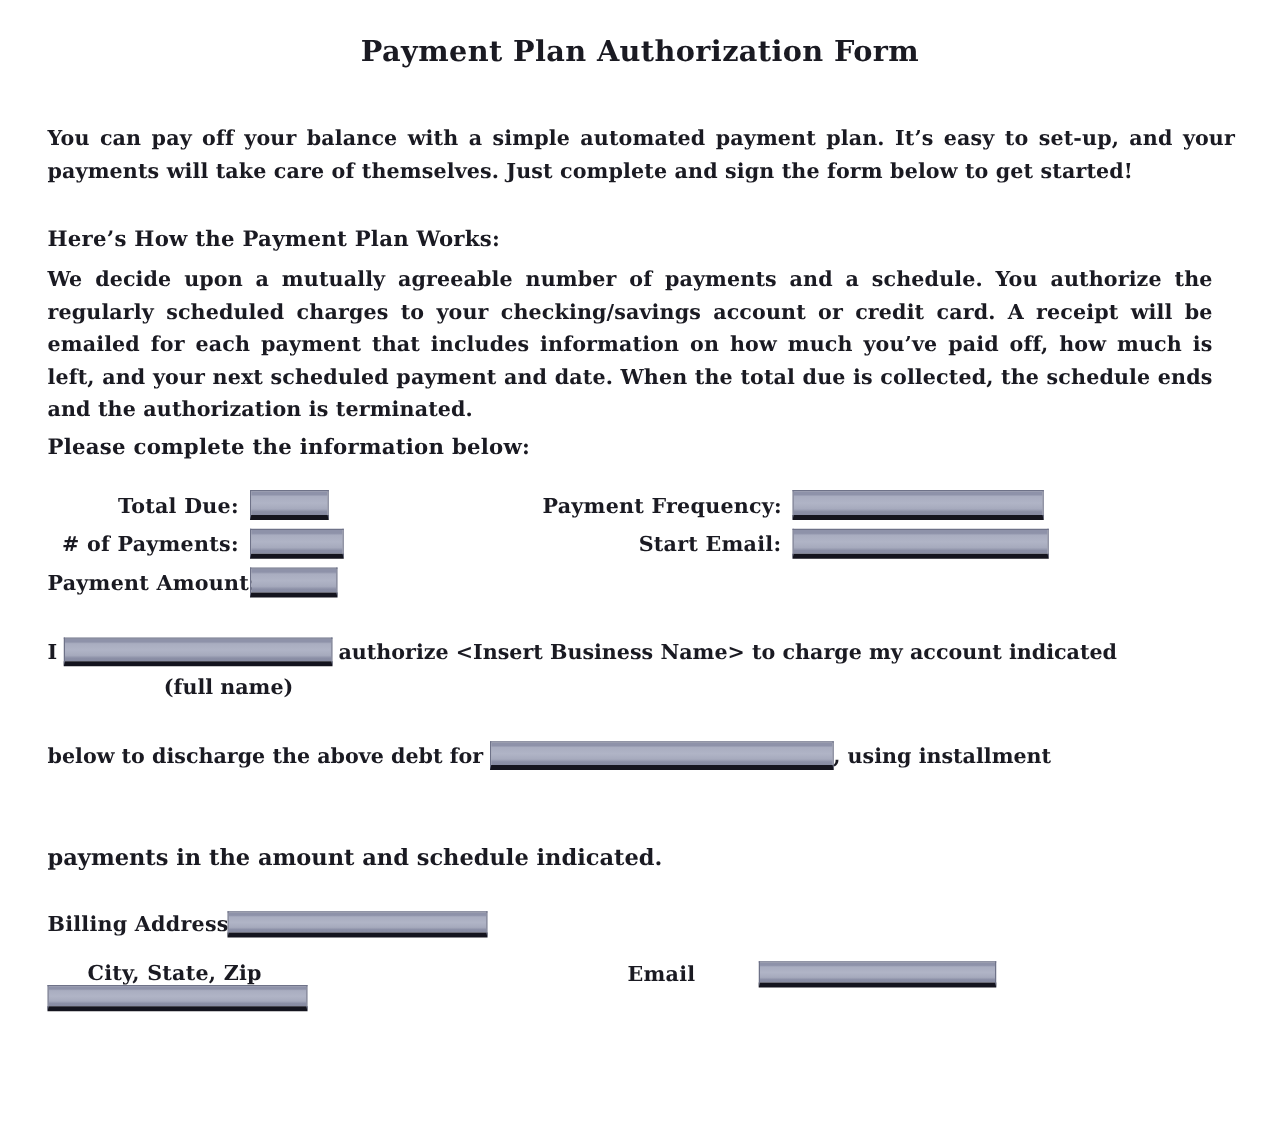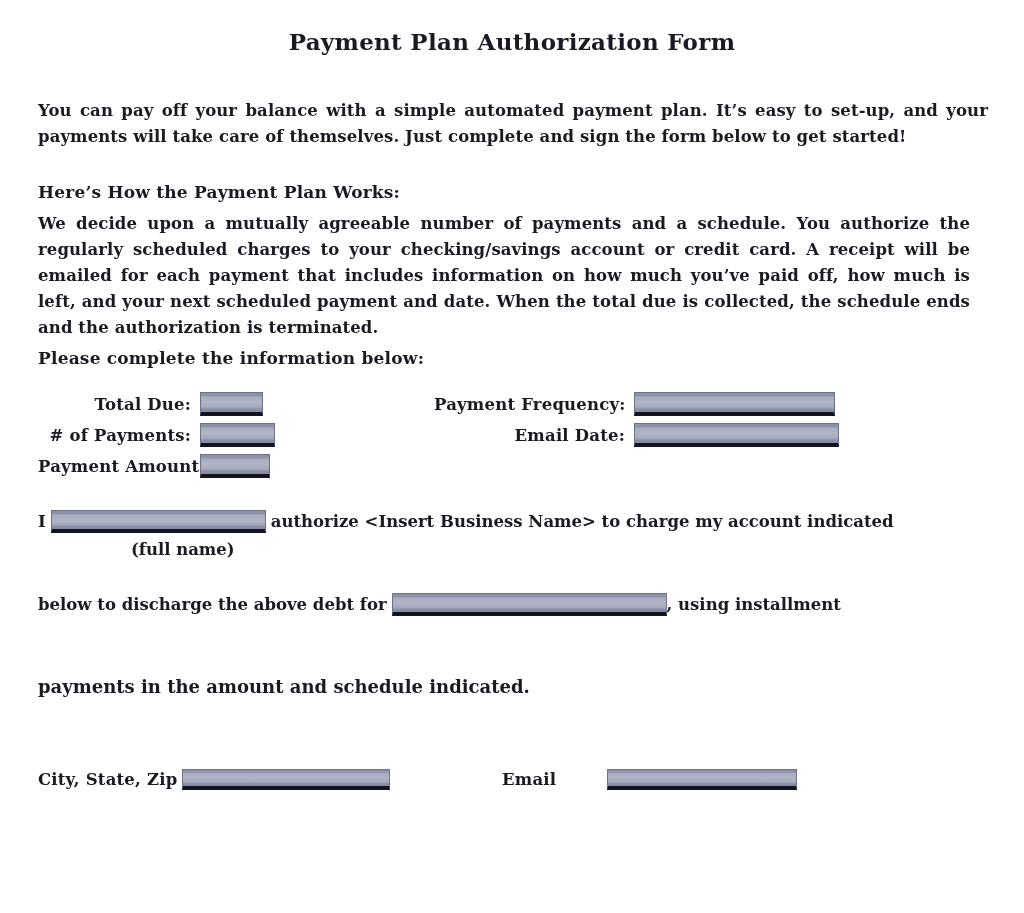--- a/index.html
+++ b/index.html
@@ -205,21 +205,21 @@
     align-items: center;
     white-space: nowrap;
   }
   .clabel {
     font-size: 16.5px;
     font-weight: bold;
     padding-right: 8px;
     letter-spacing: 0.2px;
   }
   .row-billing { left: 0px;   top: 0px;  }
-  .row-citystz { left: 0px;   top: 40px; }
+  .row-citystz { left: 0px;   top: 40px; flex-direction: column; }
   .row-phone   { left: 464px; top: 0px;  }
   .row-email   { left: 464px; top: 40px; }
 
   .row-billing .clabel { width: 136px; }
   .row-citystz .clabel { width: 136px; }
   .row-phone   .clabel { width: 165px; }
   .row-email   .clabel { width: 97px;  }
 
   .row-billing .box { width: 208px; height: 21px; }
   .row-citystz .box { width: 208px; height: 21px; }
@@ -257,21 +257,21 @@
       <span class="flabel">Payment Amount:</span>
       <span class="box"></span>
     </div>
 
     <div class="frow row-freq">
       <span class="flabel">Payment  Frequency:</span>
       <span class="box"></span>
     </div>
 
     <div class="frow row-start">
-      <span class="flabel">Email Date:</span>
+      <span class="flabel">Start Email:</span>
       <span class="box"></span>
     </div>
 
   </div>
 
   <div class="auth-line">
     <span>I</span>
     <span class="box"></span>
     <span>authorize &lt;Insert  Business Name&gt; to charge  my account indicated</span>
   </div>
@@ -282,20 +282,24 @@
     <span>below to discharge  the above debt for</span>
     <span class="box"></span>
     <span>, using installment</span>
   </div>
 
 
   <div class="payments-line">payments in the amount and schedule indicated.</div>
 
   <div class="contact-block">
 
+    <div class="crow row-billing">
+      <span class="clabel">Billing Address</span>
+      <span class="box"></span>
+    </div>
 
     <div class="crow row-citystz">
       <span class="clabel">City, State,  Zip</span>
       <span class="box"></span>
     </div>
 
 
     <div class="crow row-email">
       <span class="clabel">Email</span>
       <span class="box"></span>

